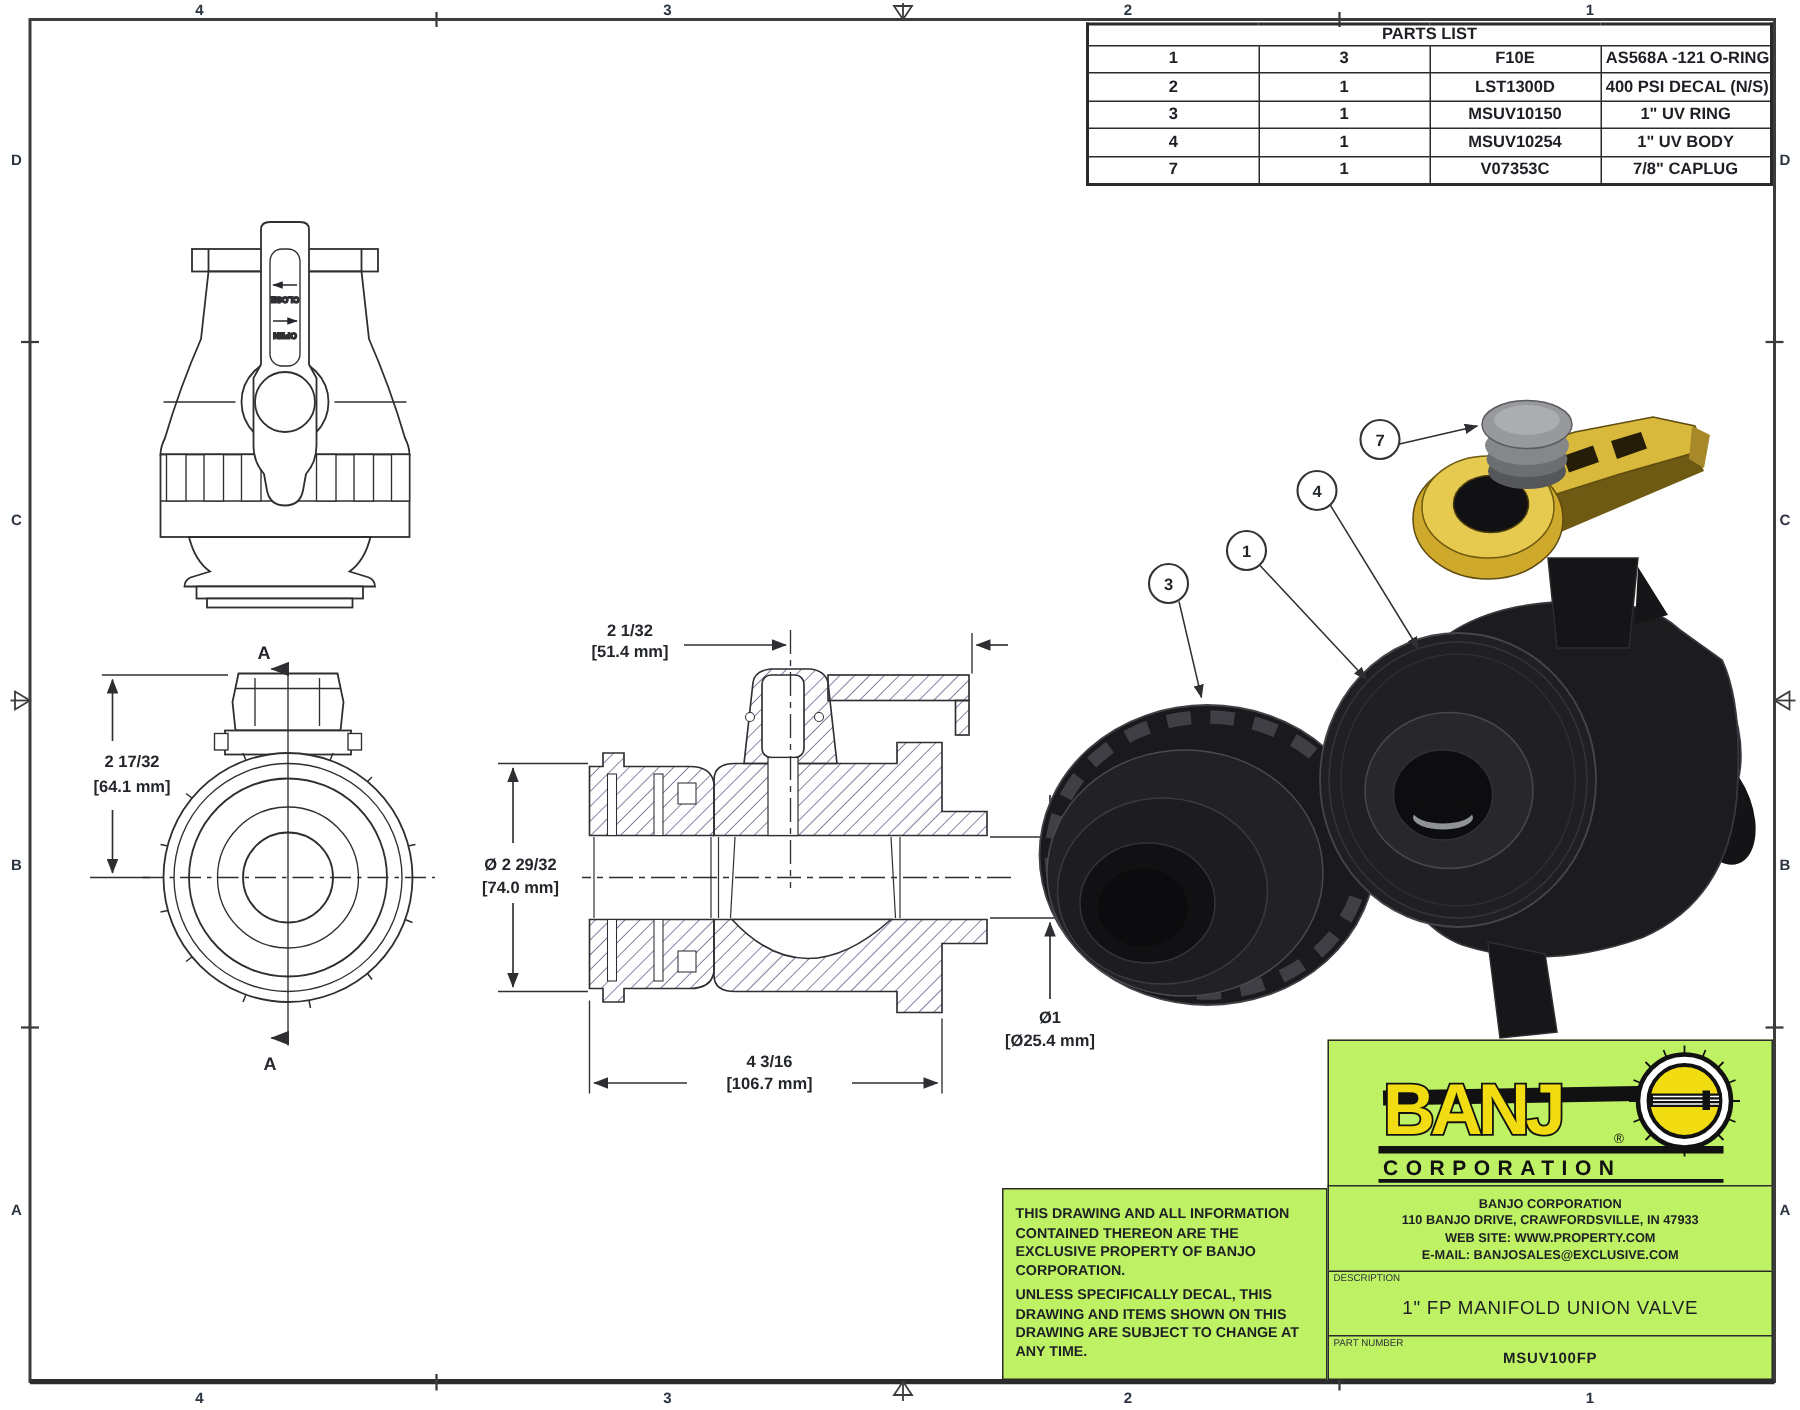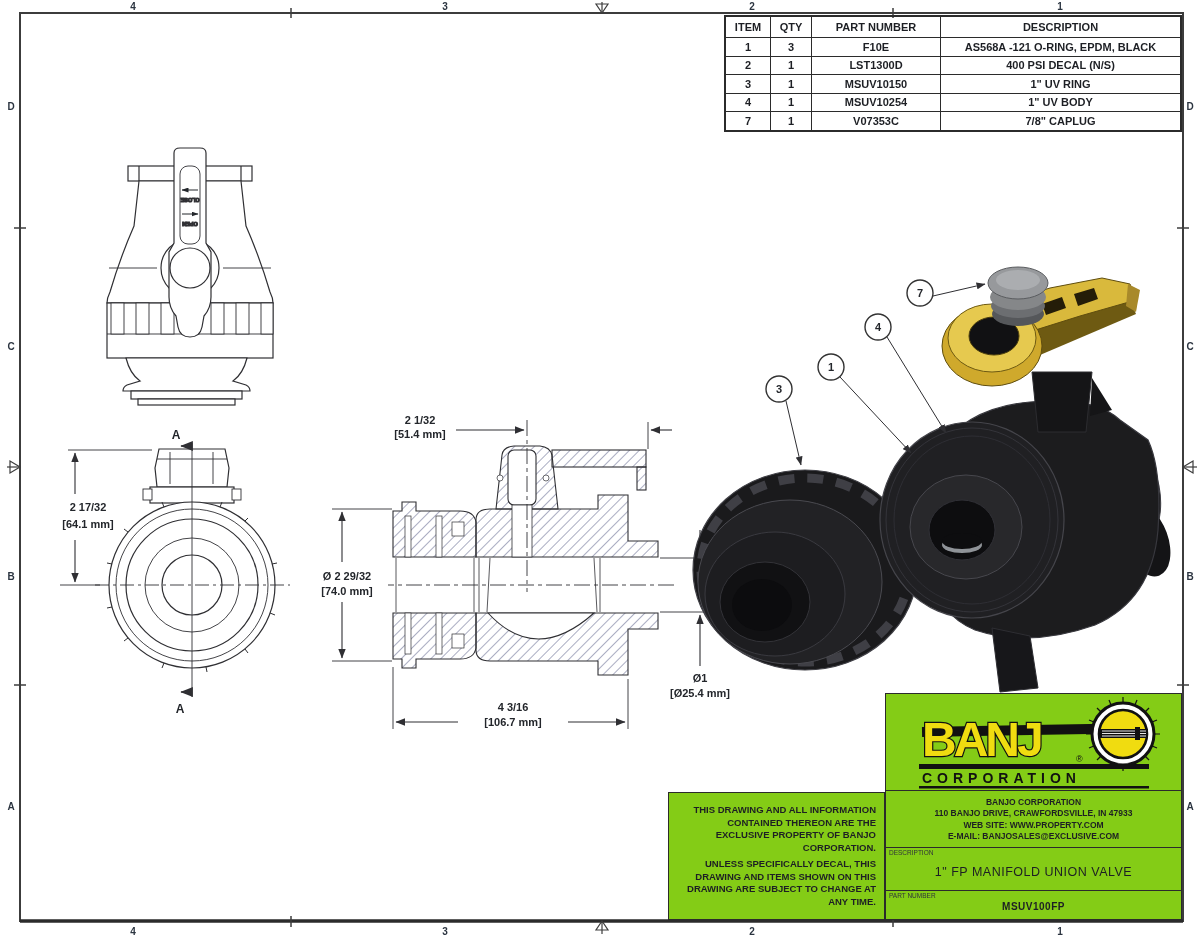--- a/index.html
+++ b/index.html
@@ -16,23 +16,23 @@
   .parts{position:absolute;left:724px;top:15px;width:458px;border-collapse:collapse;
          table-layout:fixed;}
   .parts td,.parts th{border:1.3px solid #2b2b2b;font:700 11px "Liberation Sans",sans-serif;
          color:#1d1f24;padding:0 3px;white-space:nowrap;overflow:hidden;}
   .parts .ttl{height:14px;text-align:center;}
   .parts .hdr th{height:20px;text-align:center;}
   .parts .row td{height:17.5px;text-align:center;}
   .parts td.c{text-align:center;}
   .parts{border:2px solid #2b2b2b;}
   
-  .tb{position:absolute;box-sizing:border-box;border:1.5px solid #2b2b2b;background:#84cc16;color:#1d1f24;}
+  .tb{position:absolute;box-sizing:border-box;border:1.5px solid #2b2b2b;background:#bef264;color:#1d1f24;}
   .tb-disc{left:668px;top:792px;width:217px;height:128px;
-           font:700 9.5px/12.5px "Liberation Sans",sans-serif;text-align:right;
+           font:700 9.5px/12.5px "Liberation Sans",sans-serif;text-align:left;
            display:flex;flex-direction:column;justify-content:center;gap:4px;padding:2px 8px;}
   .tb-logo{left:885px;top:693px;width:297px;height:99px;}
   .tb-info{left:885px;top:790px;width:297px;height:59px;
            font:700 8.5px/11.5px "Liberation Sans",sans-serif;text-align:center;
            display:flex;flex-direction:column;justify-content:center;}
   .tb-desc{left:885px;top:847px;width:297px;height:45px;}
   .tb-part{left:885px;top:890px;width:297px;height:30px;}
   .tb-lbl{position:absolute;left:3px;top:1px;font:400 6.5px "Liberation Sans",sans-serif;color:#30343a;}
   .tb-val{position:absolute;left:0;right:0;top:55%;transform:translateY(-50%);
           text-align:center;font:400 12.5px "Liberation Sans",sans-serif;letter-spacing:.5px;}
@@ -325,26 +325,23 @@
       <circle cx="831" cy="367" r="13" fill="#fff" stroke="#333" stroke-width="1.4"></circle>
       <text class="ball" x="831" y="371">1</text>
       <circle cx="779" cy="389" r="13" fill="#fff" stroke="#333" stroke-width="1.4"></circle>
       <text class="ball" x="779" y="393">3</text>
     </g>
   </g>
 </svg>
 
 <table class="parts">
   <tbody>
-  <tr class="hdr">
-    <th style="width:38px">ITEM</th>
-    <th style="width:34px">QTY</th>
-    <th style="width:122px">PART NUMBER</th>
-    <th>DESCRIPTION</th>
-  </tr>
+        <tr class="ttl">
+          <th colspan="4">PARTS LIST</th>
+        </tr>
   <tr class="row">
     <td class="c">1</td>
     <td class="c">3</td>
     <td>F10E</td>
     <td>AS568A -121 O-RING, EPDM, BLACK</td>
   </tr>
   <tr class="row">
     <td class="c">2</td>
     <td class="c">1</td>
     <td>LST1300D</td>

